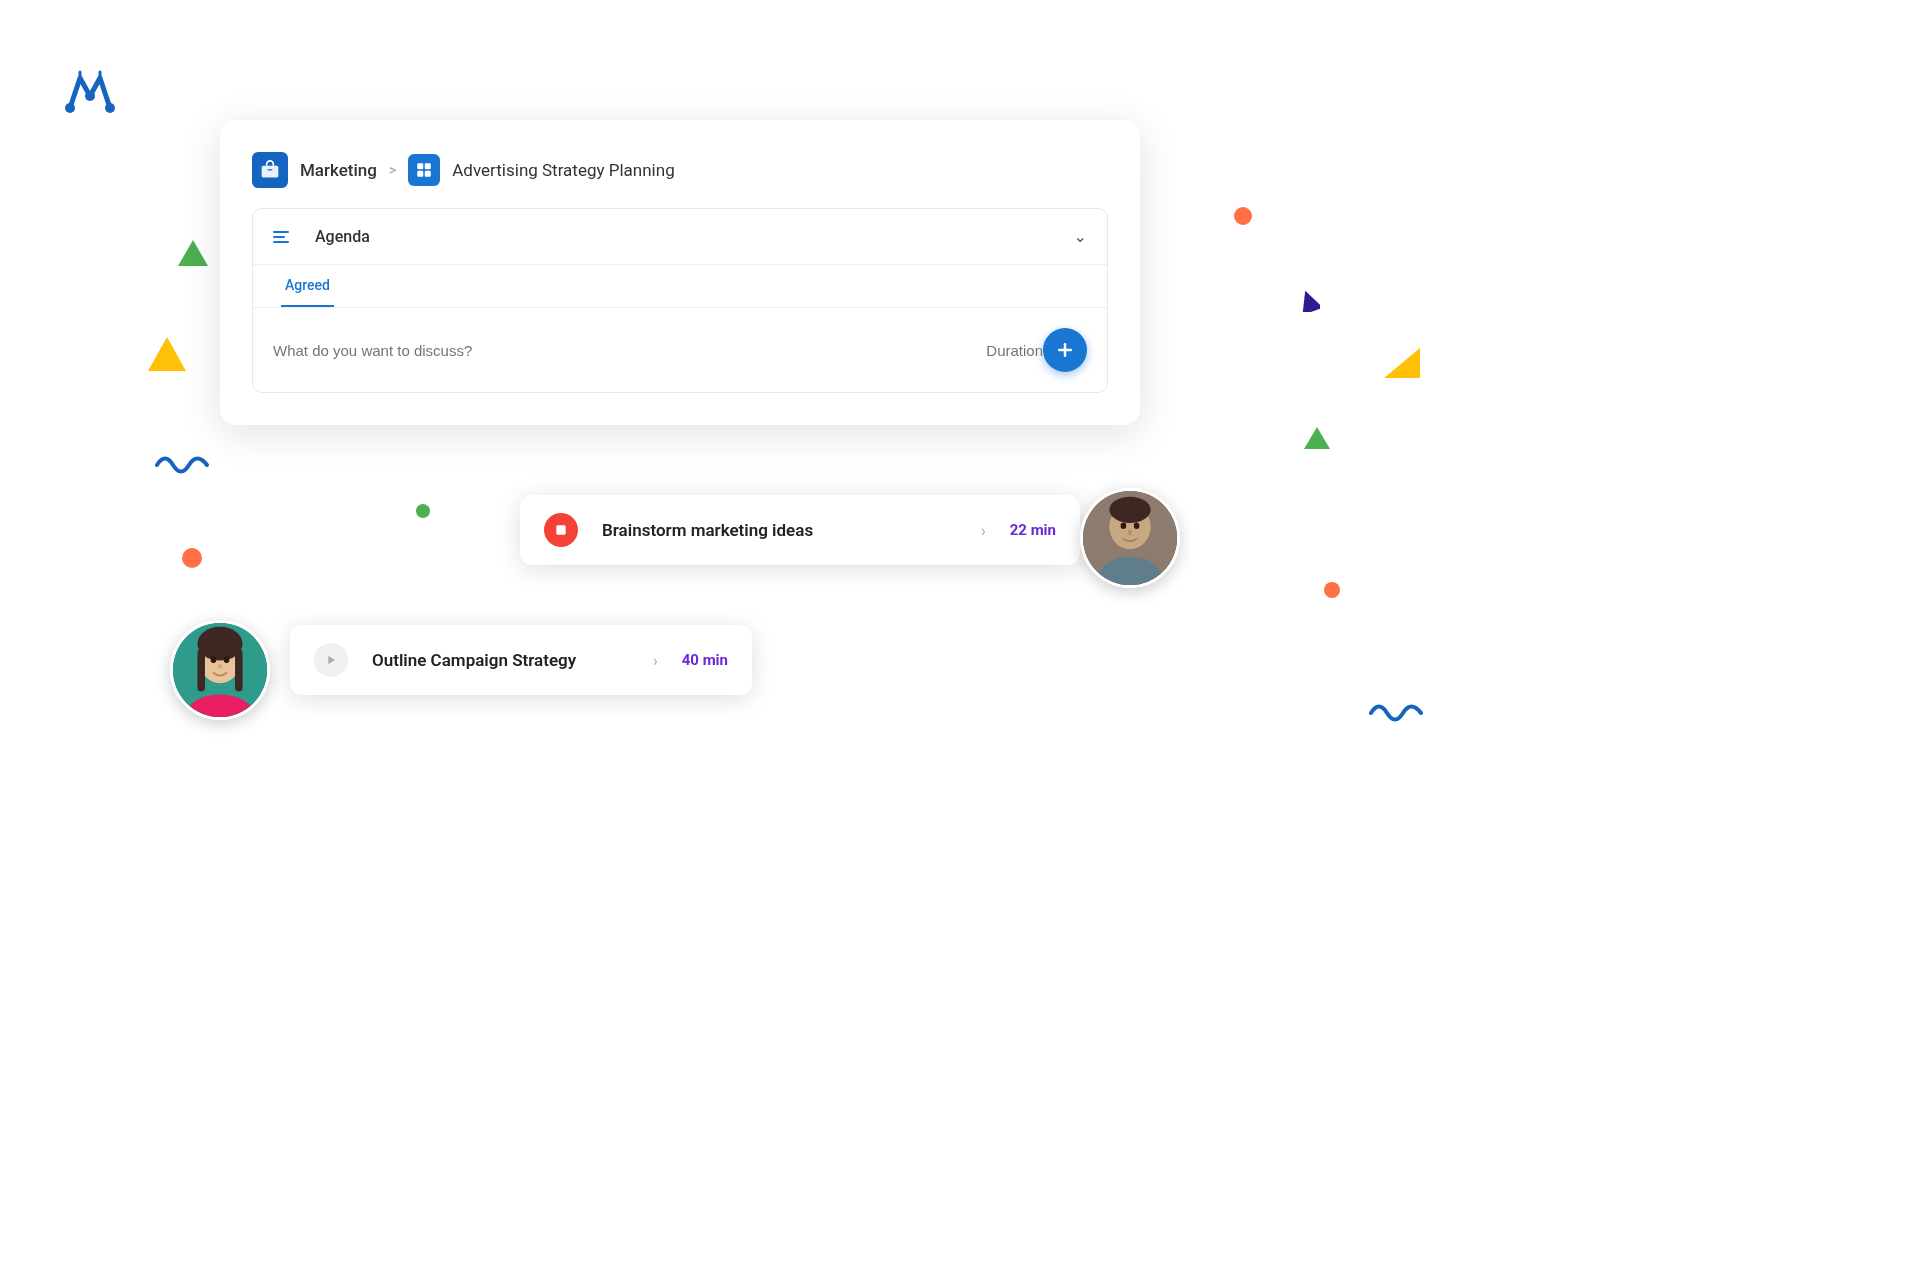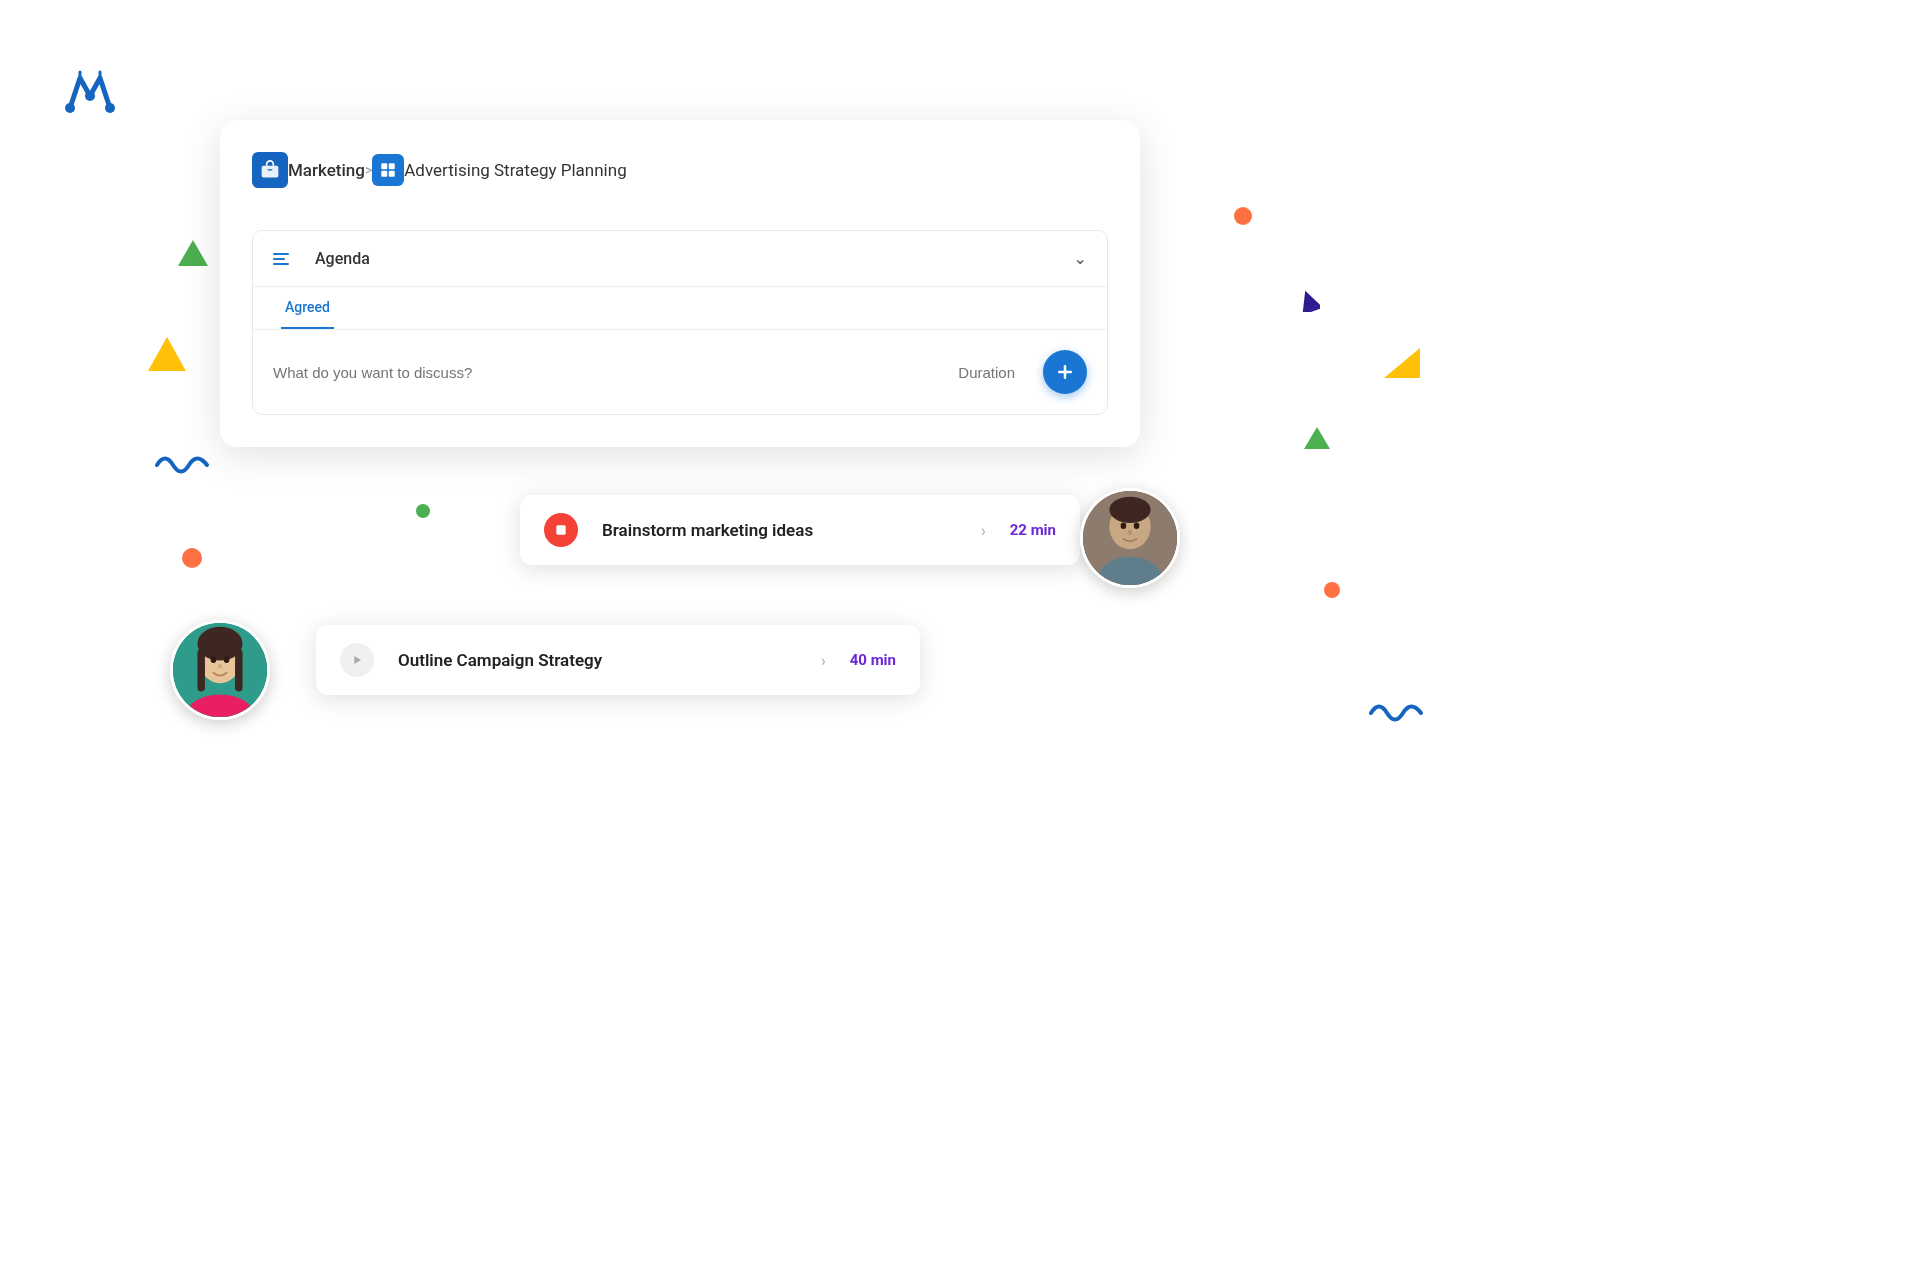--- a/index.html
+++ b/index.html
@@ -35,21 +35,22 @@
       background: #ffffff;
       border-radius: 16px;
       box-shadow: 0 8px 40px rgba(0,0,0,0.12);
       padding: 32px;
     }
 
     
     .breadcrumb {
       display: flex;
       align-items: center;
-      margin-bottom: 42px;
+      gap: 12px;
+      margin-bottom: 20px;
     }
 
     .breadcrumb-icon {
       width: 36px;
       height: 36px;
       background: #1565C0;
       border-radius: 6px;
       display: flex;
       align-items: center;
       justify-content: center;
@@ -137,21 +138,21 @@
       cursor: pointer;
       font-weight: 500;
       margin-left: 8px;
     }
 
     
     .input-row {
       display: flex;
       align-items: center;
       padding: 20px 20px;
-      gap: 28px;
+      gap: 0;
     }
 
     .discuss-input {
       flex: 1;
       border: none;
       outline: none;
       font-size: 15px;
       color: #aaa;
       background: transparent;
     }
@@ -199,22 +200,21 @@
 
     .agenda-item-1 {
       top: 495px;
       left: 520px;
       width: 560px;
     }
 
     .agenda-item-2 {
       top: 625px;
       left: 290px;
-      width: 604px;
-      margin-left: 26px;
+      width: 462px;
     }
 
     .item-icon-red {
       width: 34px;
       height: 34px;
       background: #F44336;
       border-radius: 50%;
       display: flex;
       align-items: center;
       justify-content: center;

